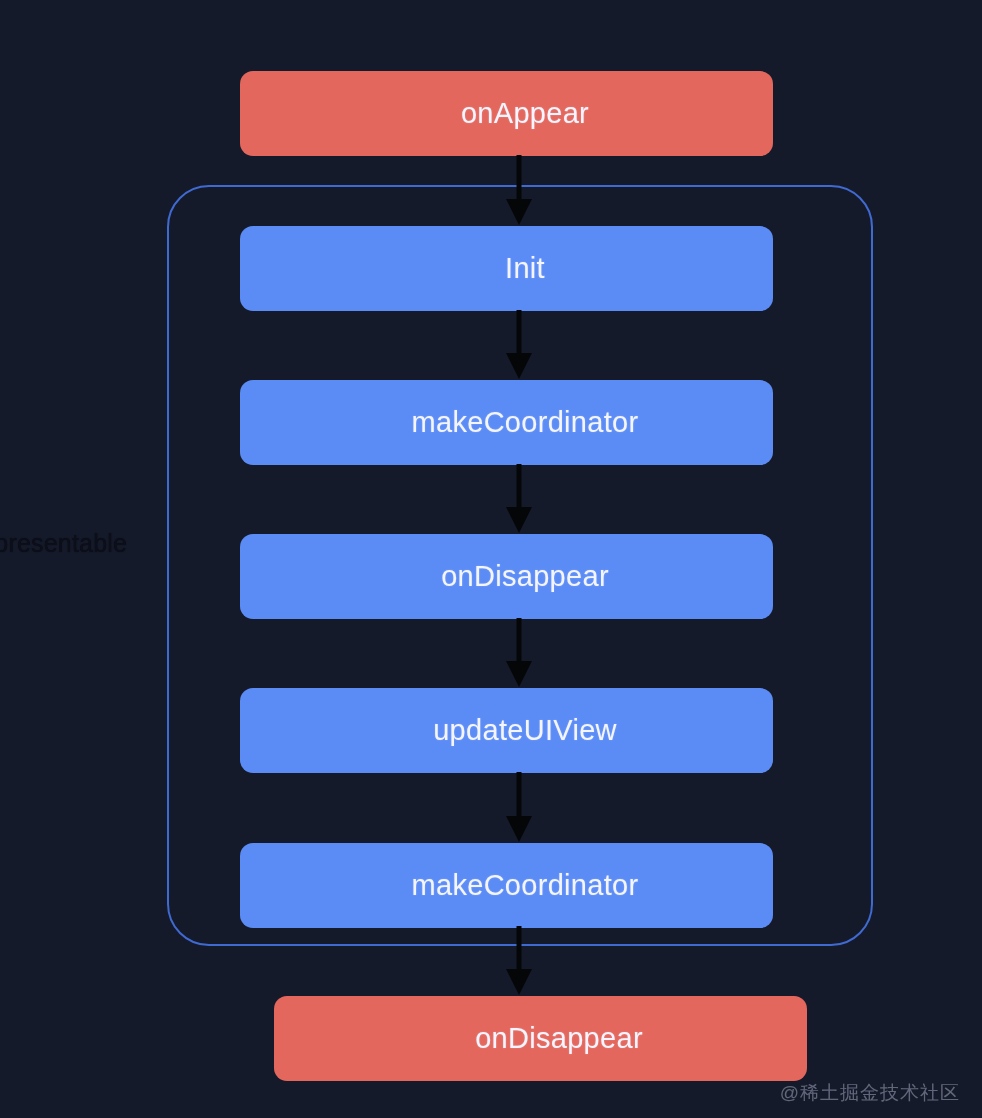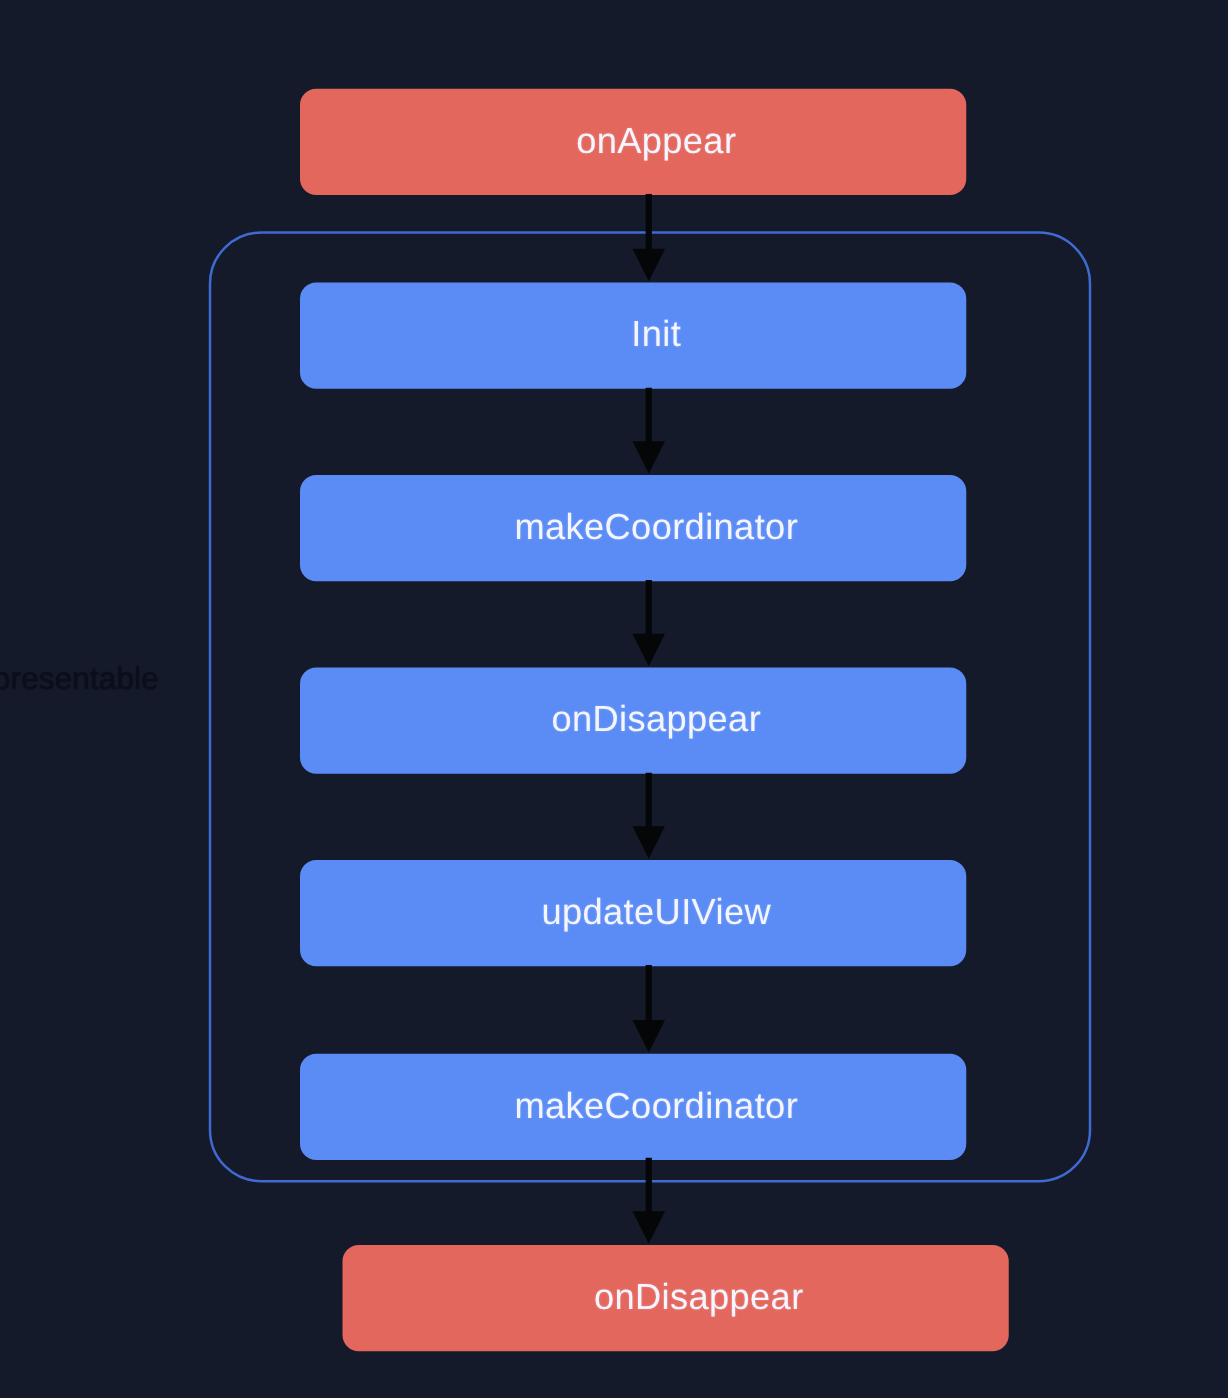--- a/index.html
+++ b/index.html
@@ -176,14 +176,15 @@
     <svg width="30" height="71" viewBox="0 0 30 71" aria-hidden="true">
       <line x1="15" y1="0" x2="15" y2="47" stroke="currentColor" stroke-width="5"></line>
       <polygon points="2,43 28,43 15,69" fill="currentColor"></polygon>
     </svg>
   </div>
 
   <div class="node red node-7">
     <span class="node-label">onDisappear</span>
   </div>
 
+  <div class="watermark">@稀土掘金技术社区</div>
 
 </div>
 
 </body></html>

